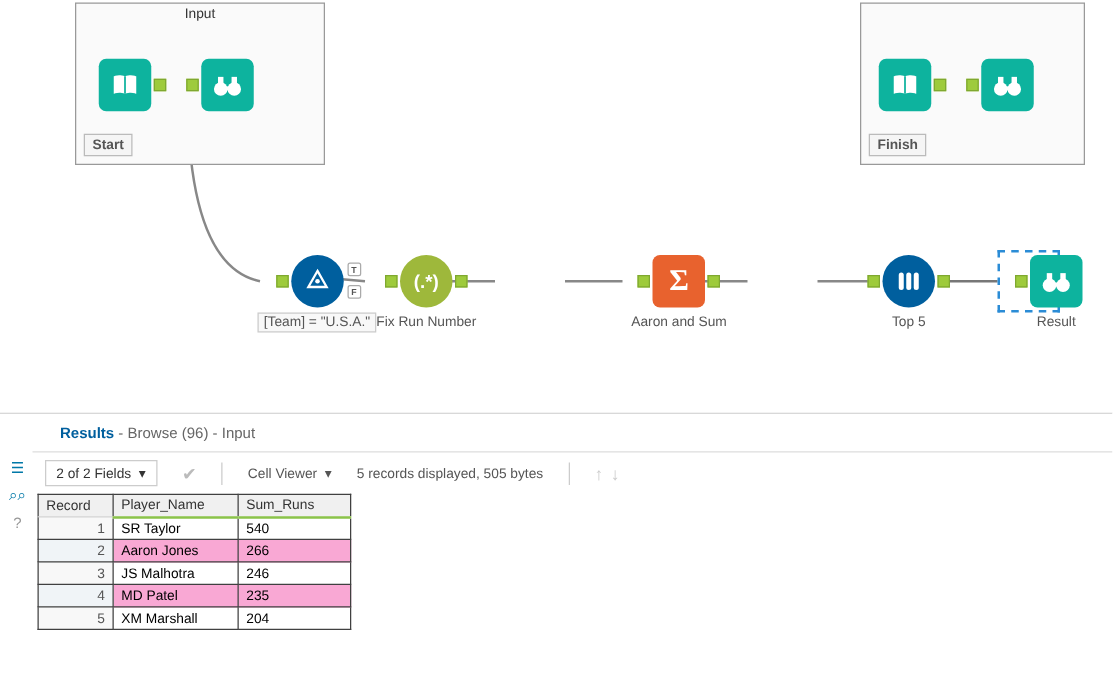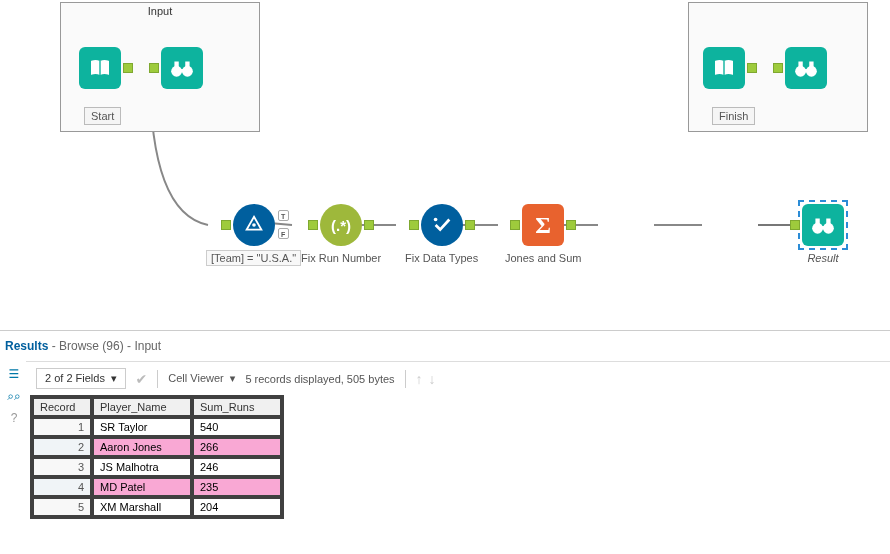--- a/index.html
+++ b/index.html
@@ -2,21 +2,21 @@
 <html><head>
 <meta charset="utf-8">
 <style>
   * { box-sizing: border-box; margin: 0; padding: 0; }
   body { font-family: Arial, sans-serif; font-size: 12px; background: #fff; width: 890px; height: 554px; position: relative; overflow: hidden; }
   
   .canvas { position: relative; width: 100%; height: 330px; background: #fff; }
   
   .container-box { position: absolute; border: 1px solid #999; background: #fafafa; }
   .container-title { text-align: center; font-size: 11px; color: #333; padding: 2px 0 6px; }
-  .container-box .label-box { position: absolute; bottom: 6px; left: 23px; border: 1px solid #bbb; background: #f5f5f5; padding: 2px 6px; font-size: 11px; color: #555; }
+  .container-box .label-box { position: absolute; bottom: 6px; left: 6px; border: 1px solid #bbb; background: #f5f5f5; padding: 2px 6px; font-size: 11px; color: #555; font-weight: bold; }
   
   .input-box { left: 60px; top: 2px; width: 200px; height: 130px; }
   .output-box { left: 688px; top: 2px; width: 180px; height: 130px; }
   
   .tool { position: absolute; text-align: center; }
   .tool-icon { width: 42px; height: 42px; border-radius: 50%; display: flex; align-items: center; justify-content: center; margin: 0 auto; color: #fff; font-weight: bold; font-size: 16px; position: relative; }
   .tool-icon.square { border-radius: 6px; }
   .tool-label { font-size: 11px; color: #555; margin-top: 4px; white-space: nowrap; border: 1px solid transparent; padding: 1px 4px; display: inline-block; }
   .tool-label.boxed { border: 1px solid #ccc; background: #f8f8f8; }
   
@@ -26,37 +26,37 @@
   
   .tf-badge { position: absolute; right: -14px; width: 11px; height: 11px; font-size: 7px; line-height: 11px; text-align: center; background: #fff; border: 1px solid #aaa; color: #555; border-radius: 2px; }
   
   .teal { background: #0db39e; }
   .blue { background: #005f9e; }
   .olive { background: #9eb83b; }
   .orange { background: #e8622e; }
   
   .divider { height: 1px; background: #ccc; width: 100%; }
   
-  .results-bar { padding: 8px 5px; font-size: 12px; }
+  .results-bar { padding: 8px 24px; font-size: 12px; margin-left: 24px; }
   .results-bar b { color: #005f9e; font-weight: bold; }
   .results-bar span { color: #666; }
   
-  .toolbar { display: flex; align-items: center; padding: 6px 10px; gap: 10px; border-top: 1px solid #ddd; }
+  .toolbar { display: flex; align-items: center; padding: 6px 10px; gap: 20px; border-top: 1px solid #ddd; }
   .side-icons { position: absolute; left: 6px; top: 366px; display: flex; flex-direction: column; gap: 6px; }
   .side-icons div { width: 16px; height: 16px; display:flex; align-items:center; justify-content:center; font-size:12px; color:#0078a8; cursor:pointer; }
   
   .fields-btn { border: 1px solid #ccc; padding: 3px 8px; background: #fff; font-size: 11px; color: #333; cursor:pointer; }
   .check { color: #bbb; font-size: 14px; }
   .vbar { width: 1px; height: 18px; background: #ccc; }
   .tb-text { font-size: 11px; color: #555; }
   .arrows { color: #ccc; font-size: 14px; display:flex; gap:6px; }
   
   .table-wrap { margin-left: 30px; }
   table { border-collapse: collapse; font-size: 11px; }
-  th, td { border: 4px solid #404040; padding: 2px 6px; text-align: left; height: 18px; }
+  th, td { border: 1px solid #404040; padding: 2px 6px; text-align: left; height: 18px; }
   th { background: #f0f0f0; font-weight: normal; color: #333; border-bottom: 2px solid #8bc34a; }
   th.record-h { border-bottom: 1px solid #d4d4d4; background:#f0f0f0; }
   td.rownum { text-align: right; background: #f8f8f8; color: #555; width: 60px; }
   .col-rec { width: 60px; }
   .col-name { width: 100px; margin-left: 36px; }
   .col-runs { width: 90px; }
   tr.alt td { background: #f9a8d4; }
   tr.alt td.rownum { background: #f0f4f7; }
   
   svg.connector { position: absolute; top: 0; left: 0; pointer-events: none; }
@@ -148,45 +148,46 @@
 
   <div class="tool" style="left:296px; top:204px;">
     <div class="tool-icon olive">
       <span style="font-size:15px;">(.*)</span>
       <div class="anchor left"></div>
         <div class="anchor right"></div>
     </div>
     <div class="tool-label">Fix Run Number</div>
   </div>
 
-  <div class="tool" style="left:400px; top:204px;">
-    <div class="tool-icon blue">
-      <svg width="22" height="22" viewBox="0 0 24 24">
-          <path d="M5 12 L10 17 L20 6" stroke="#fff" stroke-width="3" fill="none"></path>
-          <circle cx="5" cy="6" r="2" fill="#fff"></circle>
-        </svg>
-      <div class="anchor left"></div>
-        <div class="anchor right"></div>
-    </div>
-    <div class="tool-label">Fix Data Types</div>
-  </div>
 
   <div class="tool" style="left:500px; top:204px;">
     <div class="tool-icon square orange">
       <span style="font-size:24px; font-family:serif;">Σ</span>
       <div class="anchor left"></div>
         <div class="anchor right"></div>
     </div>
-    <div class="tool-label">Jones and Sum</div>
-  </div>
-
-
+    <div class="tool-label">Aaron and Sum</div>
+  </div>
+
+
+  <div class="tool" style="left:706px; top:204px;">
+    <div class="tool-icon blue">
+      <svg width="24" height="24" viewBox="0 0 24 24">
+          <rect x="4" y="5" width="4" height="14" rx="2" fill="#fff"></rect>
+          <rect x="10" y="5" width="4" height="14" rx="2" fill="#fff"></rect>
+          <rect x="16" y="5" width="4" height="14" rx="2" fill="#fff"></rect>
+        </svg>
+      <div class="anchor left"></div>
+        <div class="anchor right"></div>
+    </div>
+    <div class="tool-label">Top 5</div>
+  </div>
 
   <div class="selected-outline" style="left:798px; top:200px; width:50px; height:50px;"></div>
-  <div class="tool" style="left:802px; top:204px;font-style:italic;">
+  <div class="tool" style="left:824px; top:204px;">
     <div class="tool-icon square teal">
       <svg width="26" height="26" viewBox="0 0 24 24">
           <circle cx="7" cy="15" r="5" fill="#fff"></circle>
           <circle cx="17" cy="15" r="5" fill="#fff"></circle>
           <rect x="10" y="13" width="4" height="3" fill="#fff"></rect>
           <rect x="5" y="6" width="4" height="6" fill="#fff"></rect>
           <rect x="15" y="6" width="4" height="6" fill="#fff"></rect>
         </svg>
       <div class="anchor left"></div>
     </div>

